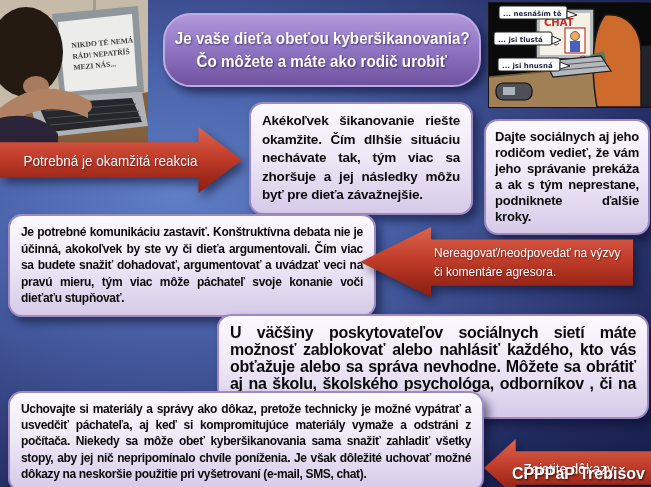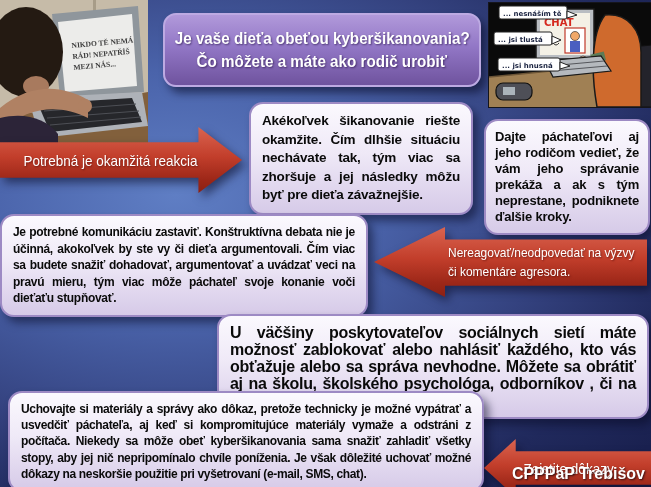--- a/index.html
+++ b/index.html
@@ -26,21 +26,21 @@
     color:#fff;font-weight:400;
   }
   .arrow .lbl{white-space:nowrap;transform:scaleX(.9);transform-origin:left center;
     font-size:15px;text-shadow:1px 1px 2px rgba(60,0,0,.55);}
   .arrow .lbl2{font-size:13px;line-height:19px;text-shadow:1px 1px 2px rgba(60,0,0,.55);}
   .arrow .lbl2 span{display:block;white-space:nowrap;transform:scaleX(.92);transform-origin:left center;}
   
   .title-box{
     position:absolute;left:163px;top:13px;width:318px;height:74px;box-sizing:border-box;
     background:linear-gradient(180deg,#b199da 0%,#9277c6 45%,#6f539e 100%);
-    border:2px solid #bdaae2;border-radius:13px;
+    border:2px solid #bdaae2;border-radius:28px;
     box-shadow:5px 6px 9px rgba(8,10,35,.55);
     display:flex;flex-direction:column;justify-content:center;align-items:center;
     color:#fff;font-weight:700;font-size:16px;line-height:1.45;
     text-shadow:1px 1px 2px rgba(30,10,60,.6);
   }
   .title-box div{white-space:nowrap;transform:scaleX(.95);}
   
   .imgbox{position:absolute;line-height:0;}
   
   .footer{
@@ -134,28 +134,28 @@
     <div class="arrow" style="clip-path:polygon(0 23%,82% 23%,82% 0,100% 50%,82% 100%,82% 77%,0 77%);">
       <span class="lbl" style="padding-left:26px;">Potrebná je okamžitá reakcia</span>
     </div>
   </div>
 
   <div class="tbox" style="left:249px;top:102px;width:224px;min-height:101px;font-size:13.5px;line-height:18.6px;letter-spacing:-0.2px;">
     <span>Akékoľvek šikanovanie riešte okamžite. Čím dlhšie situáciu nechávate tak, tým viac sa zhoršuje a jej následky môžu byť pre dieťa závažnejšie.</span>
   </div>
 
   <div class="tbox" style="left:484px;top:119px;width:166px;min-height:107px;font-size:13px;line-height:16px;letter-spacing:-0.2px;padding:8px 9px;">
-    <span>Dajte páchateľovi aj jeho rodičom vedieť, že vám jeho správanie prekáža a ak s tým neprestane, podniknete ďalšie kroky.</span>
+    <span>Dajte sociálnych aj jeho rodičom vedieť, že vám jeho správanie prekáža a ak s tým neprestane, podniknete ďalšie kroky.</span>
   </div>
 
-  <div class="tbox" style="left:0;top:214px;width:368px;min-height:92px;font-size:12px;line-height:16.5px;letter-spacing:-0.3px;">
+  <div class="tbox" style="left:8px;top:214px;width:368px;min-height:92px;font-size:12px;line-height:16.5px;letter-spacing:-0.3px;">
     <span>Je potrebné komunikáciu zastaviť. Konštruktívna debata nie je účinná, akokoľvek by ste vy či dieťa argumentovali. Čím viac sa budete snažiť dohadovať, argumentovať a uvádzať veci na pravú mieru, tým viac môže páchateľ svoje konanie voči dieťaťu stupňovať.</span>
   </div>
 
-  <div class="arrow-wrap" style="left:374px;top:227px;width:273px;height:70px;">
+  <div class="arrow-wrap" style="left:360px;top:227px;width:273px;height:70px;">
     <div class="arrow" style="clip-path:polygon(100% 18%,26% 18%,26% 0,0 50%,26% 100%,26% 84%,100% 84%);">
       <div class="lbl2" style="padding-left:74px;">
         <span>Nereagovať/neodpovedať na výzvy</span>
         <span>či komentáre agresora.</span>
       </div>
     </div>
   </div>
 
 
   <div class="tbox" style="left:217px;top:314px;width:432px;min-height:72px;font-size:16px;line-height:17px;letter-spacing:-0.3px;">

